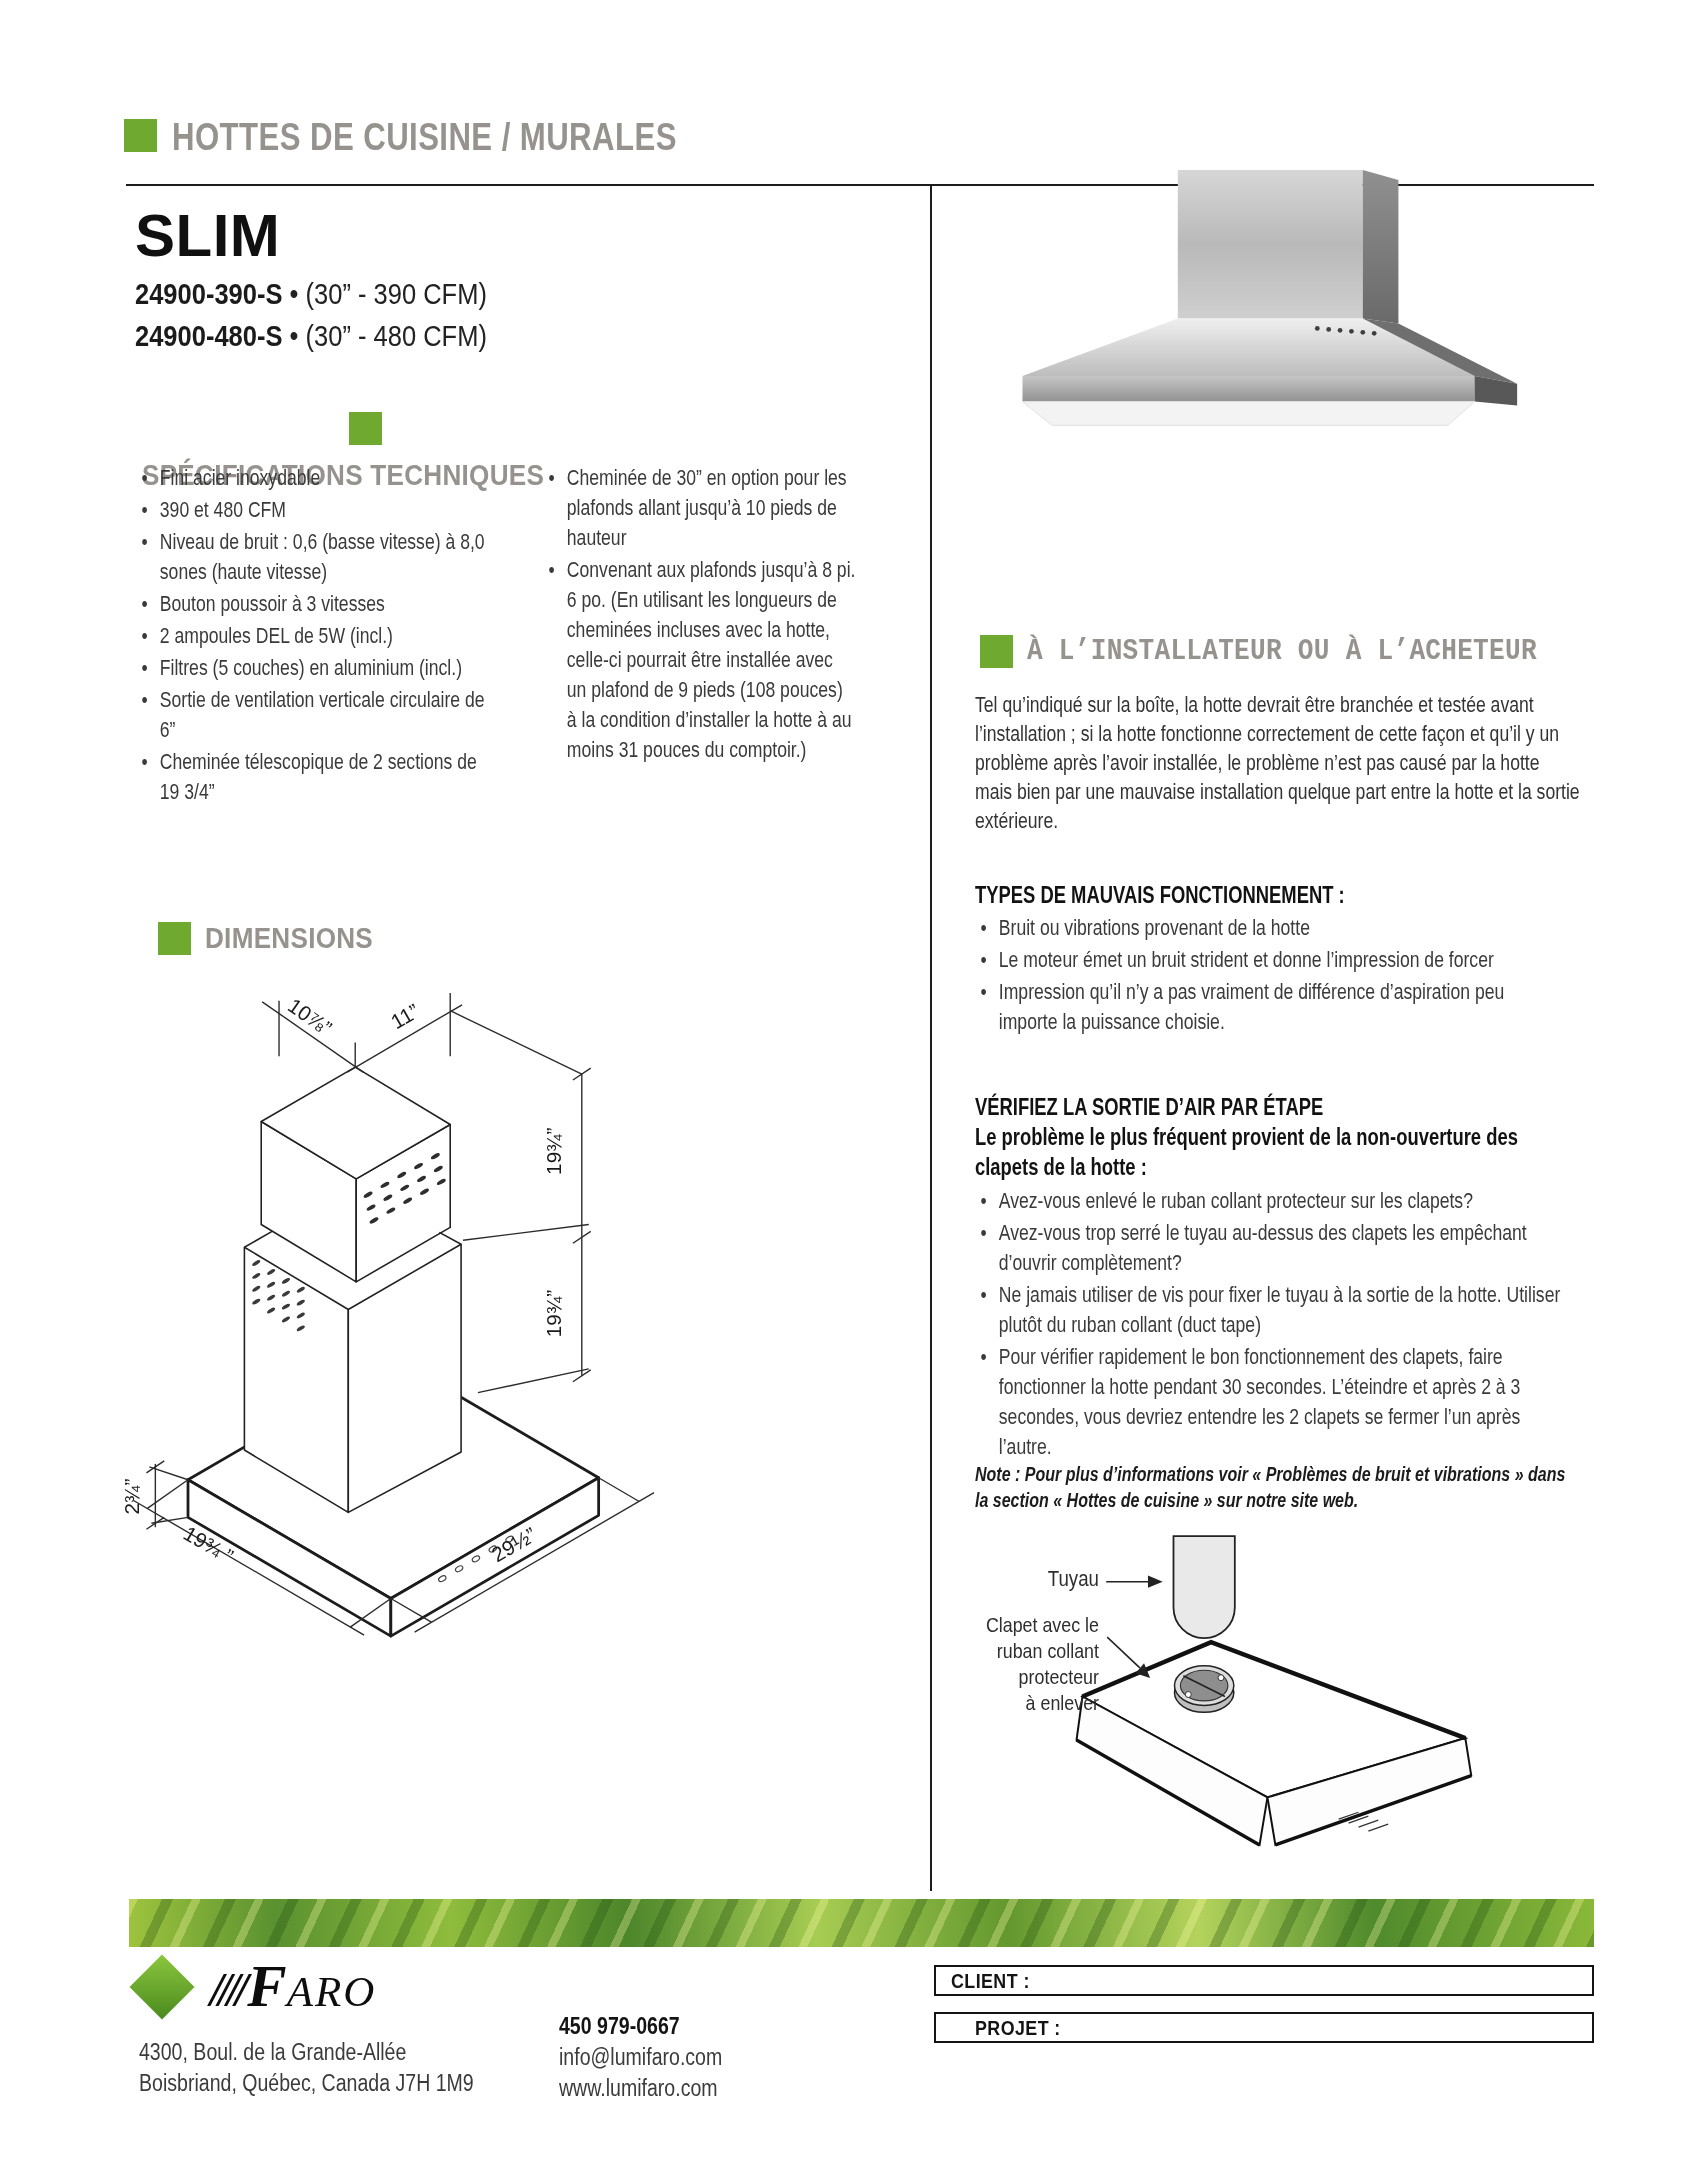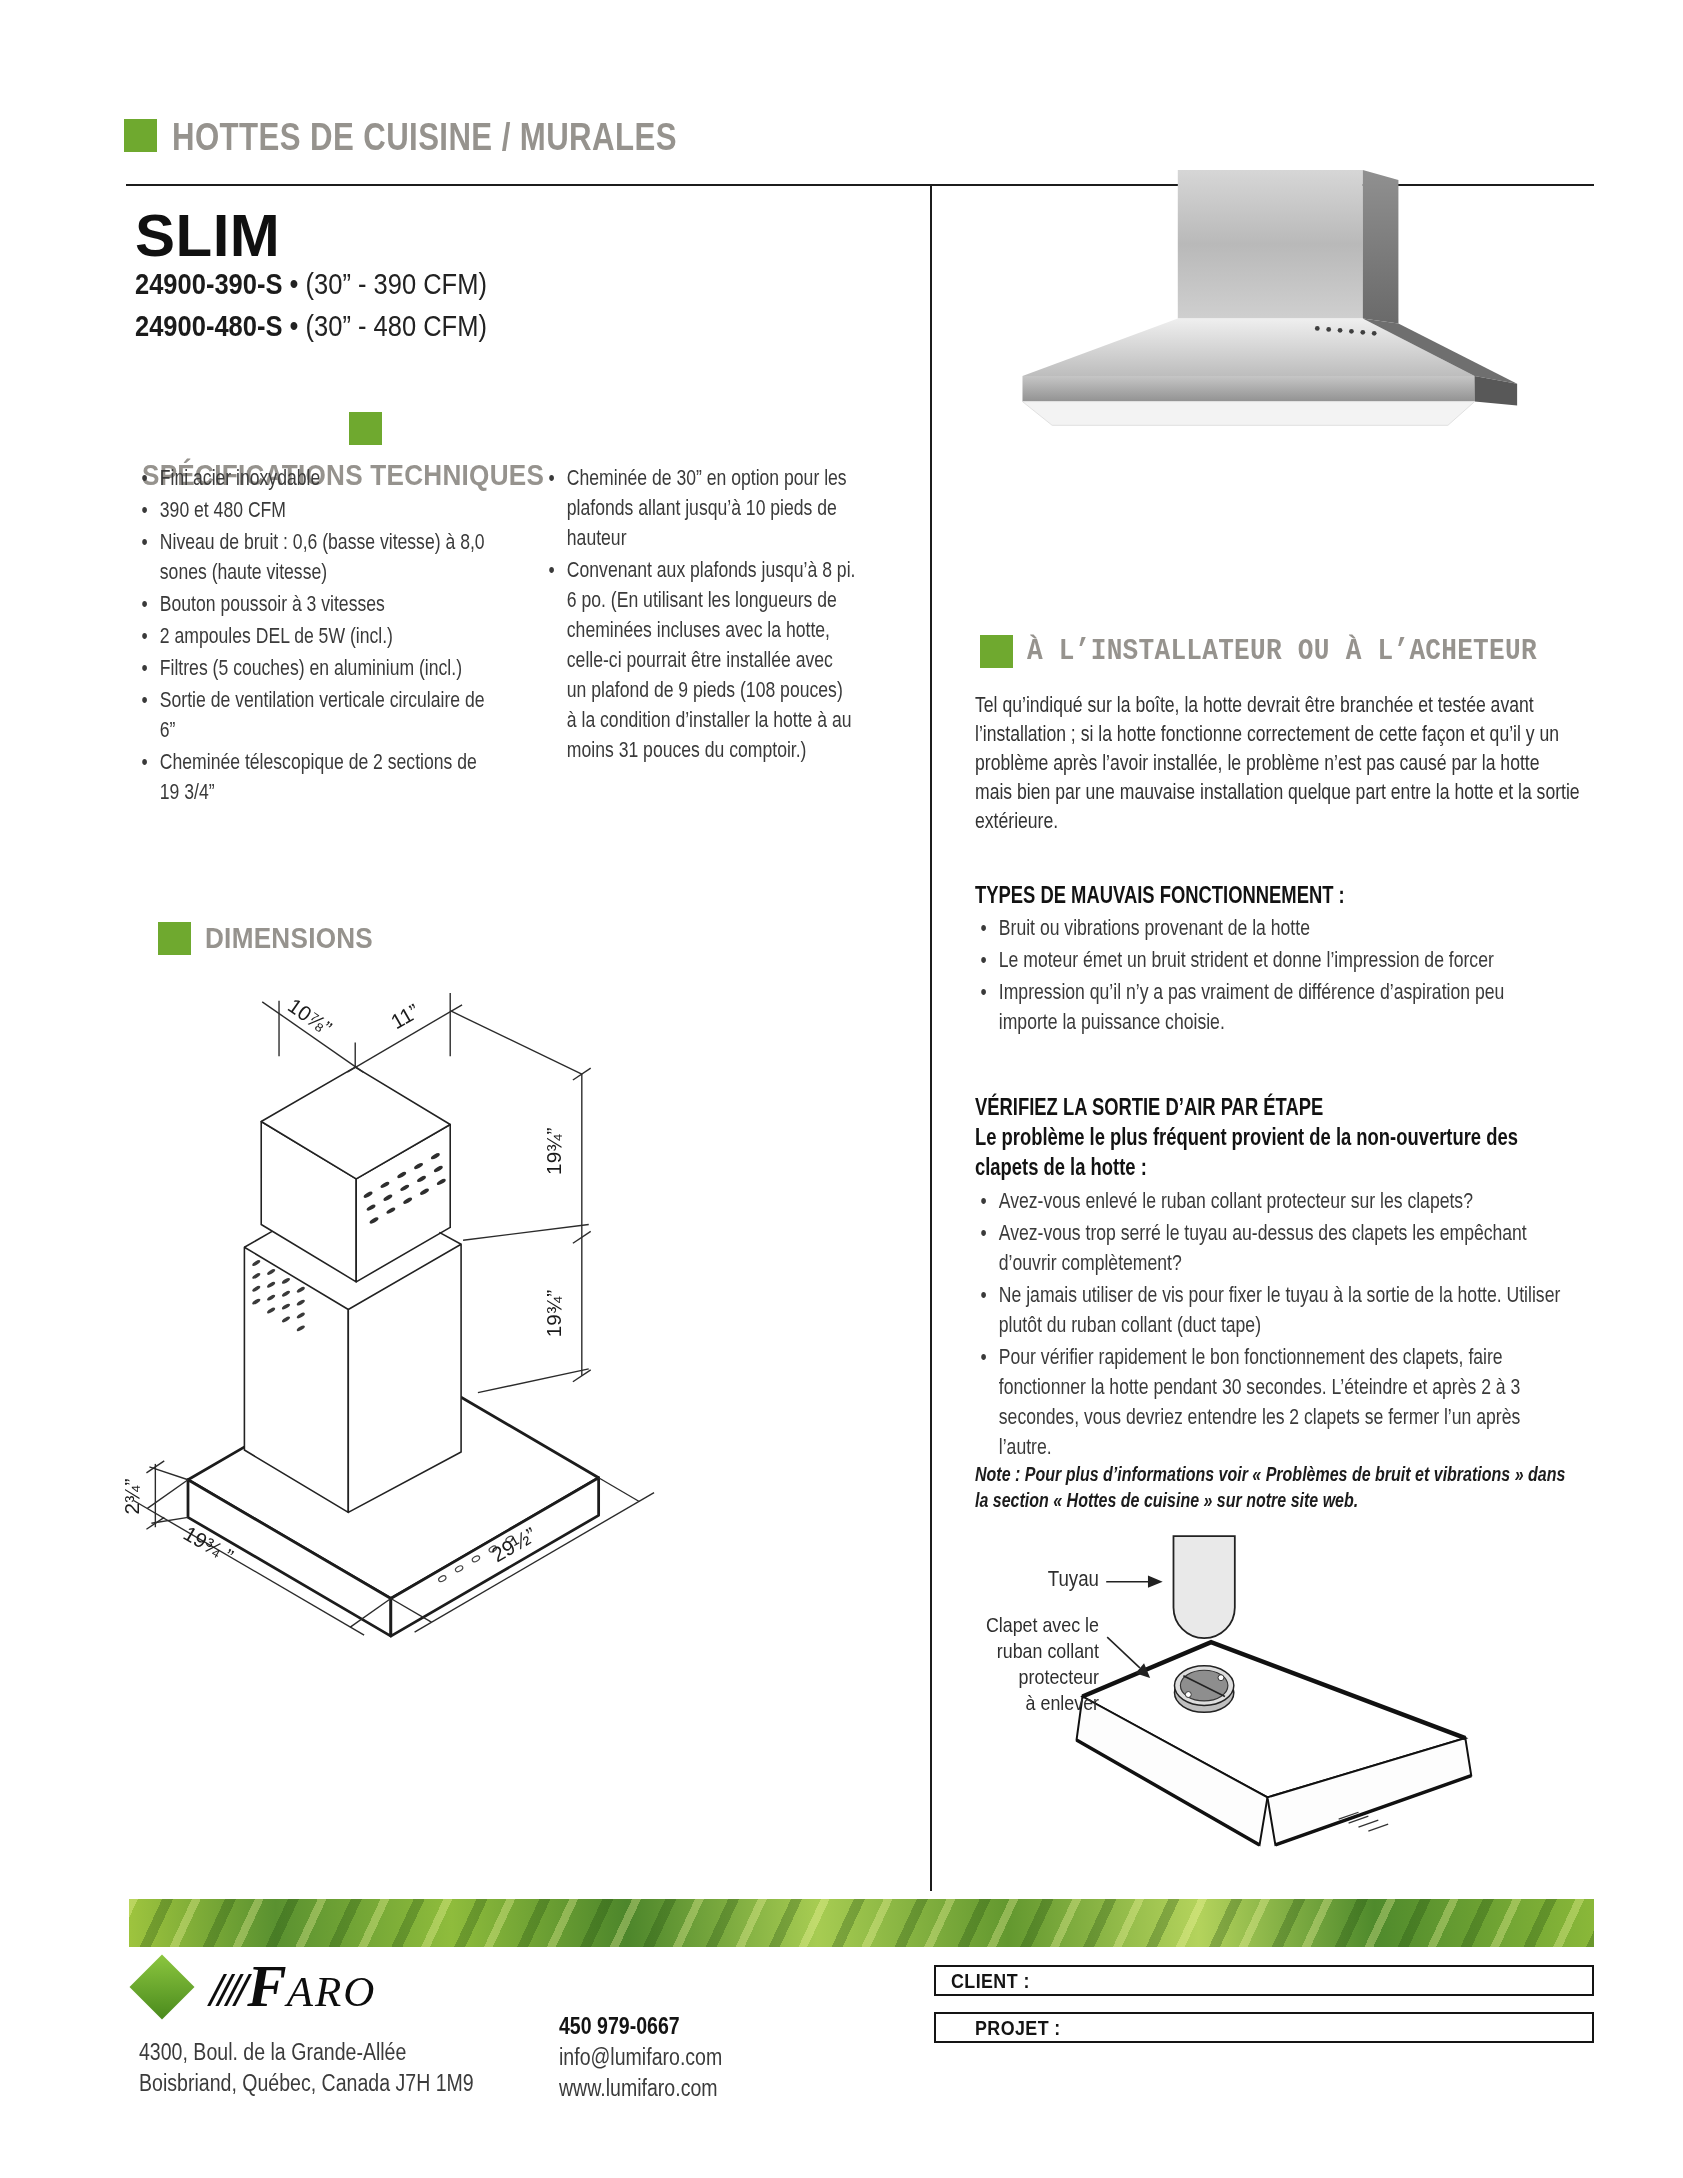--- a/index.html
+++ b/index.html
@@ -8,21 +8,21 @@
   .abs{position:absolute;}
   .cx85{transform:scaleX(.85);transform-origin:0 0;}
   
   .hdr-sq{left:124px;top:119px;width:33px;height:33px;background:var(--green);}
   .hdr-title{left:172px;top:115px;font-size:39px;font-weight:700;color:#96938e;
              letter-spacing:0.5px;white-space:nowrap;transform:scaleX(.8);transform-origin:0 0;}
   .hdr-rule{left:126px;top:184px;width:1468px;height:2px;background:#1c1c1c;}
   .vdivider{left:930px;top:186px;width:2px;height:1705px;background:#1c1c1c;}
   
   .pname{left:135px;top:201px;font-size:60px;font-weight:800;color:#101010;letter-spacing:0.5px;}
-  .models{left:135px;top:263px;text-align:center;}
+  .models{left:135px;top:273px;text-align:center;}
   .mline{font-size:30px;line-height:42px;white-space:nowrap;color:#1b1b1b;transform:scaleX(.85);transform-origin:0 0;}
   .mline .sku{font-weight:800;}
   .mline .mdesc{font-weight:400;color:#222;}
   
   .sec{display:flex;align-items:center;gap:14px;}
   .sec .sq{width:33px;height:33px;background:var(--green);flex:none;}
   .sec .lbl{font-weight:700;color:#96938e;font-size:29px;letter-spacing:0.3px;white-space:nowrap;
             transform:scaleX(.9);transform-origin:0 50%;}
   
   .blist{list-style:none;margin:0;padding:0;transform:scaleX(.8);transform-origin:0 0;}

